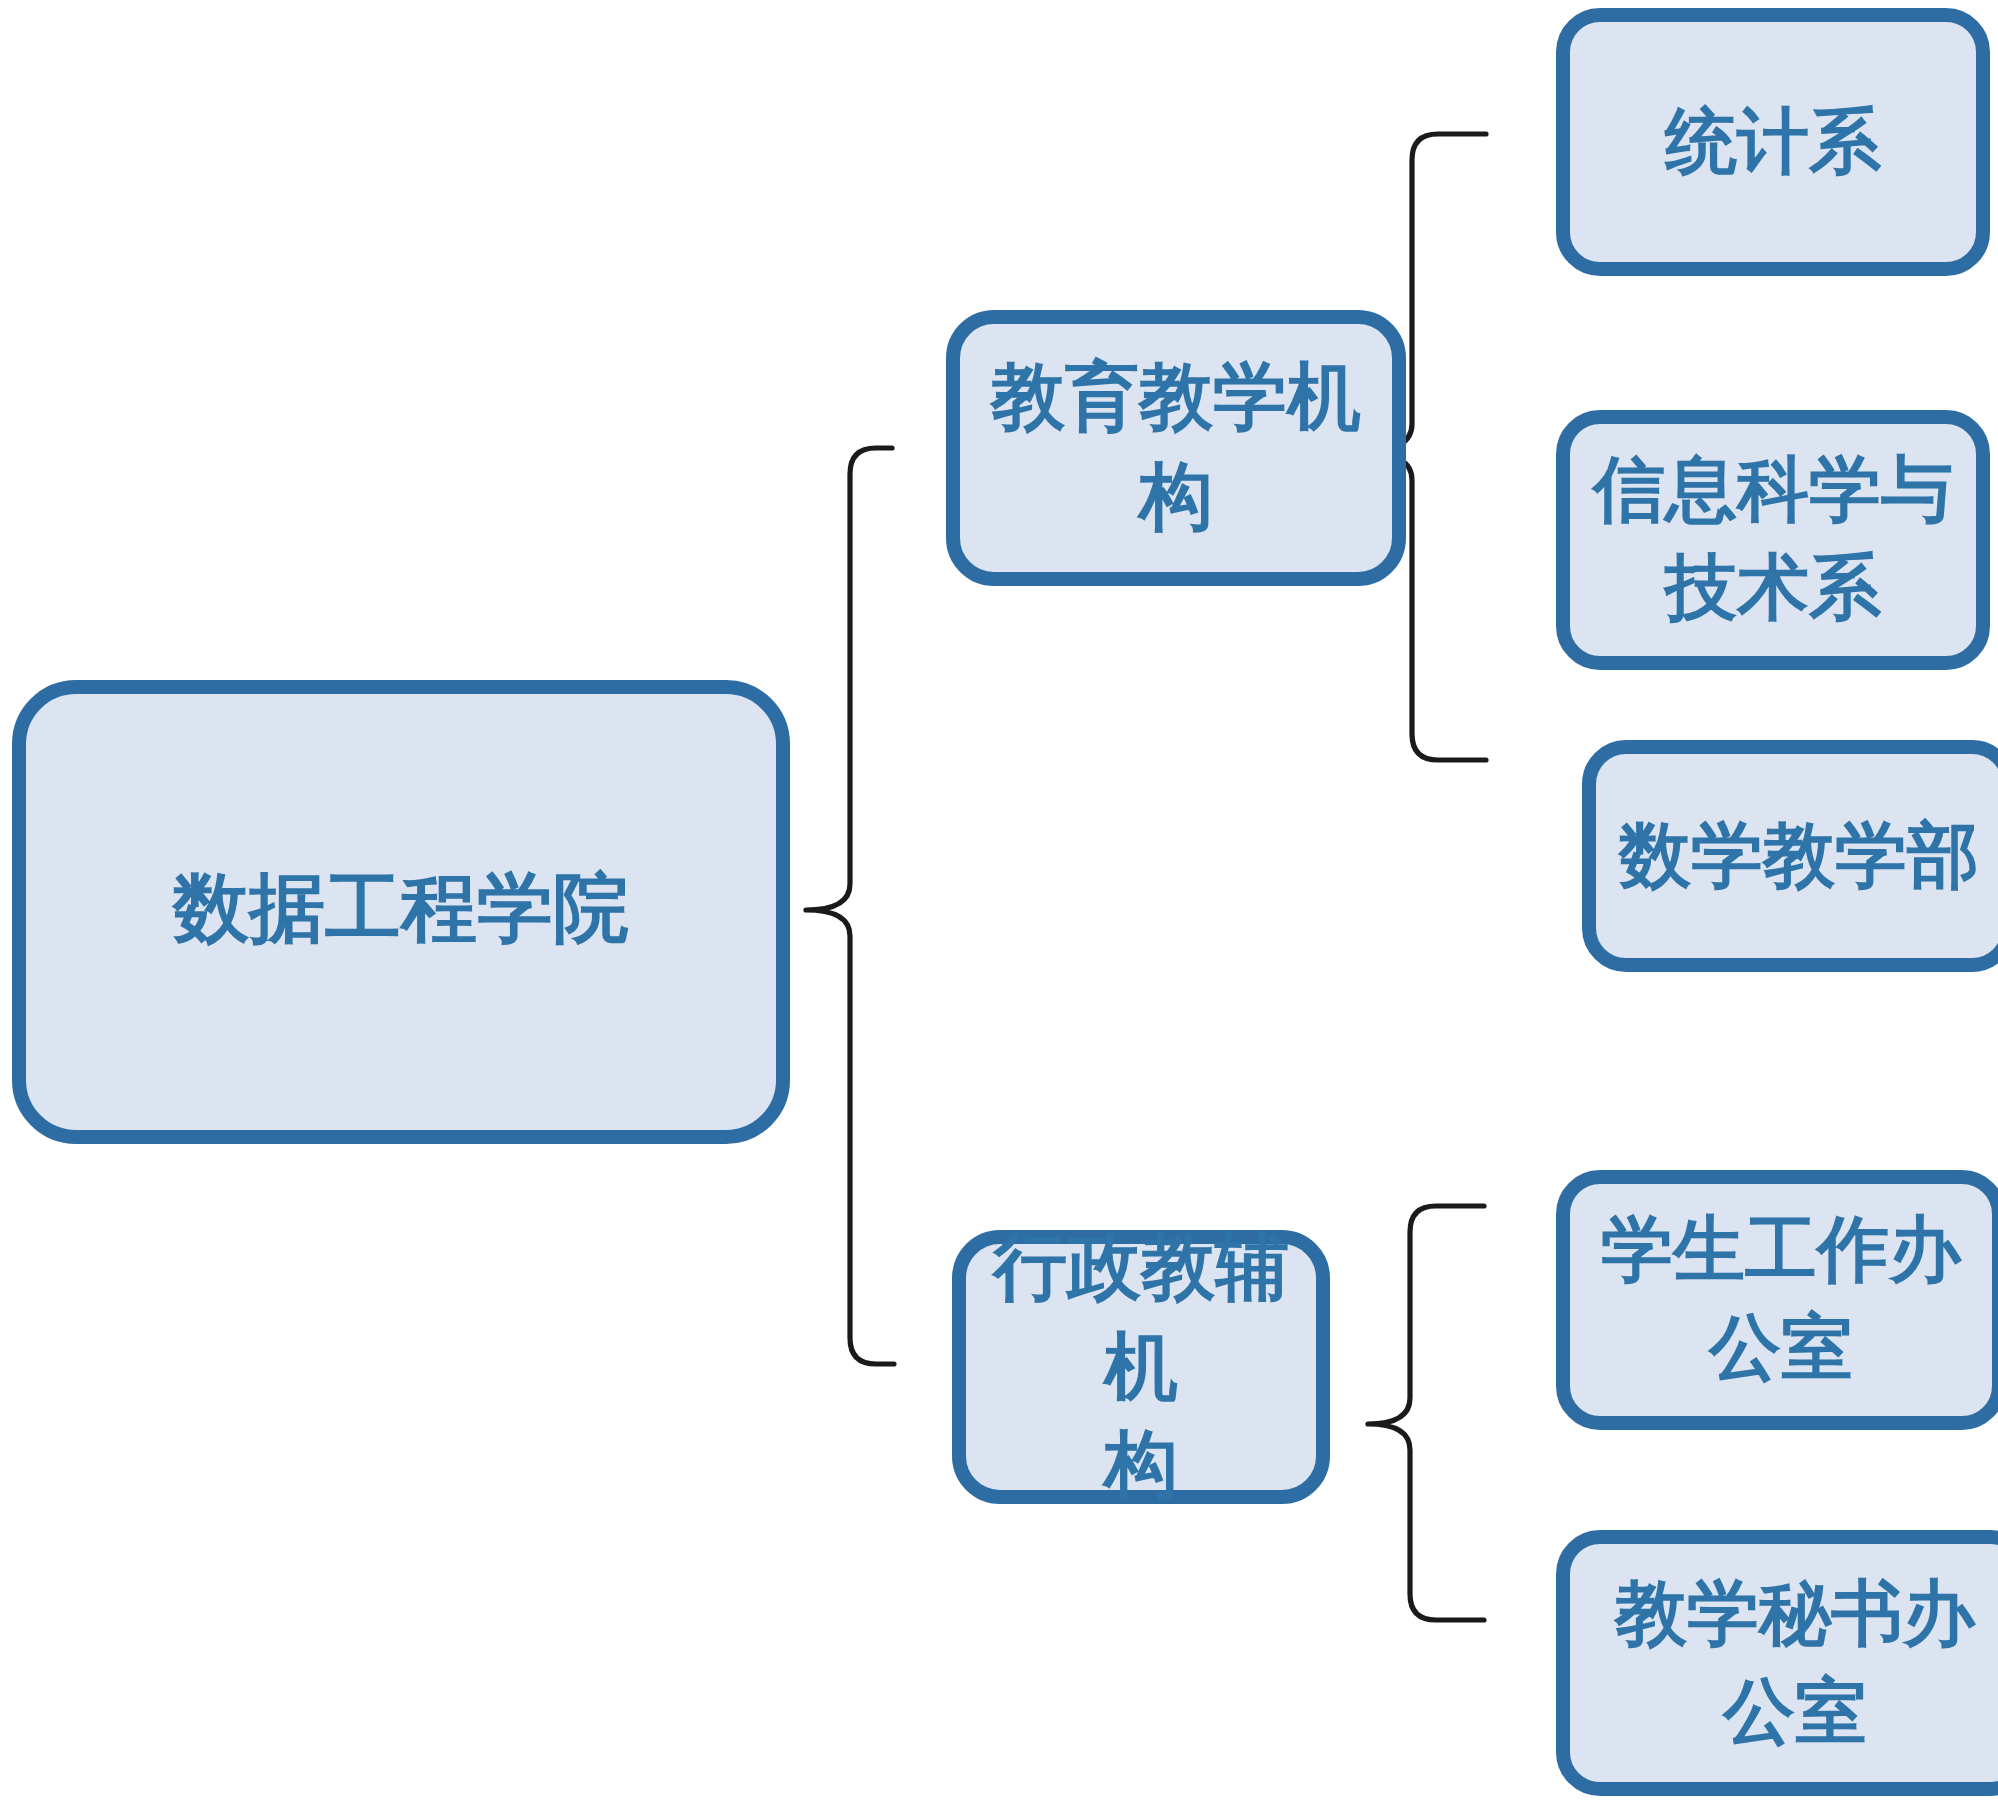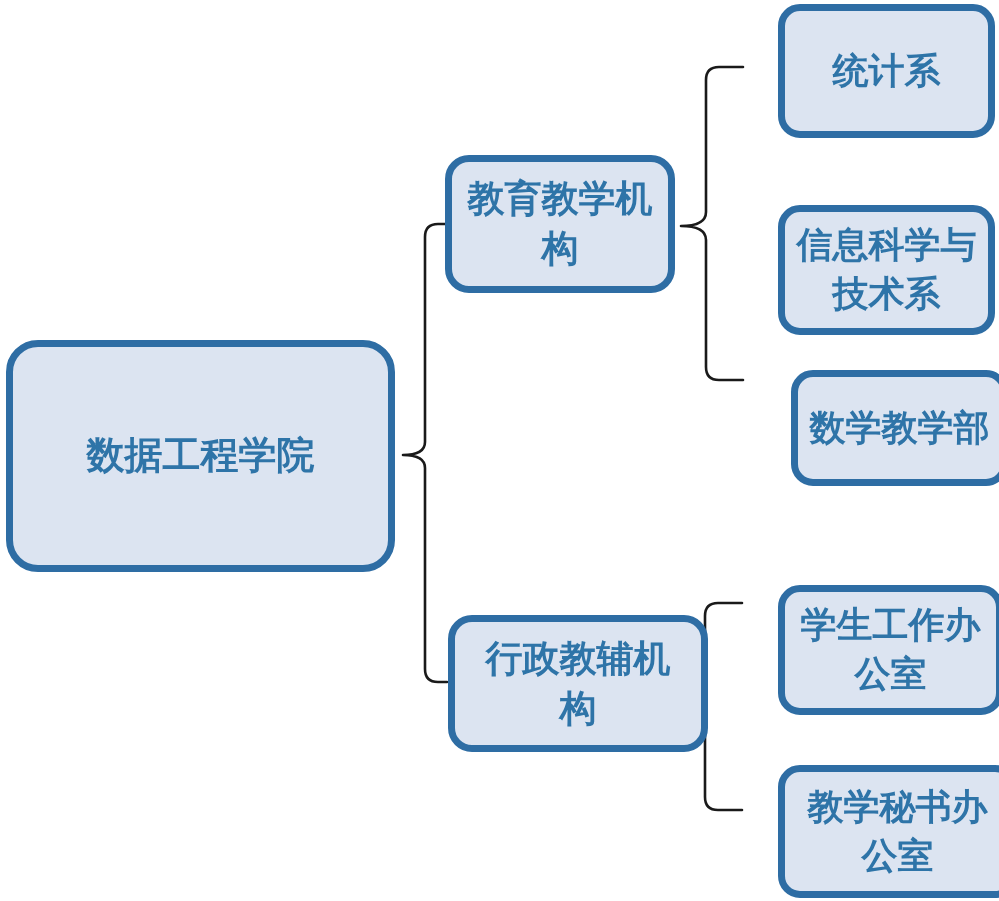--- a/index.html
+++ b/index.html
@@ -39,24 +39,24 @@
     text-align:center;
   }
   .node .label{
     color:var(--node-text);
     font-weight:700;
     white-space:pre-line;
     line-height:1.35;
   }
   .node-root{left:6px;top:340px;width:389px;height:232px;border-radius:32px;}
   .node-root .label{font-size:38px;}
-  .node-mid{border-radius:24px;}
+  .node-mid{border-radius:24px;margin-left:28px;}
   .node-mid .label{font-size:37px;}
   .node-edu{left:445px;top:155px;width:230px;height:138px;}
-  .node-admin{left:448px;top:615px;width:260px;height:137px;}
+  .node-admin{left:448px;top:615px;width:189px;height:137px;}
   .node-leaf{border-radius:22px;}
   .node-leaf .label{font-size:36px;}
   .node-stat{left:778px;top:4px;width:217px;height:134px;}
   .node-info{left:778px;top:205px;width:217px;height:130px;}
   .node-math{left:778px;top:370px;width:217px;height:116px;margin-left:13px;}
   .node-student{left:778px;top:585px;width:225px;height:130px;}
   .node-secretary{left:778px;top:765px;width:239px;height:133px;}
 </style>
 </head>
 <body>

